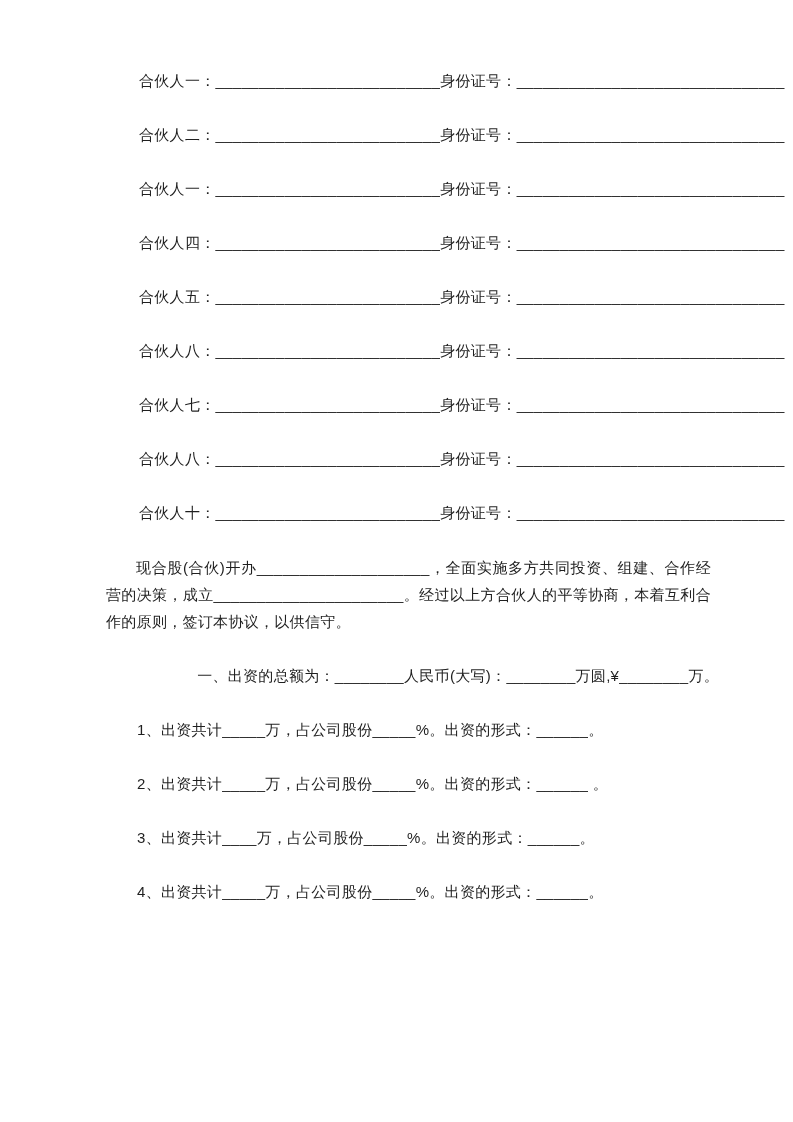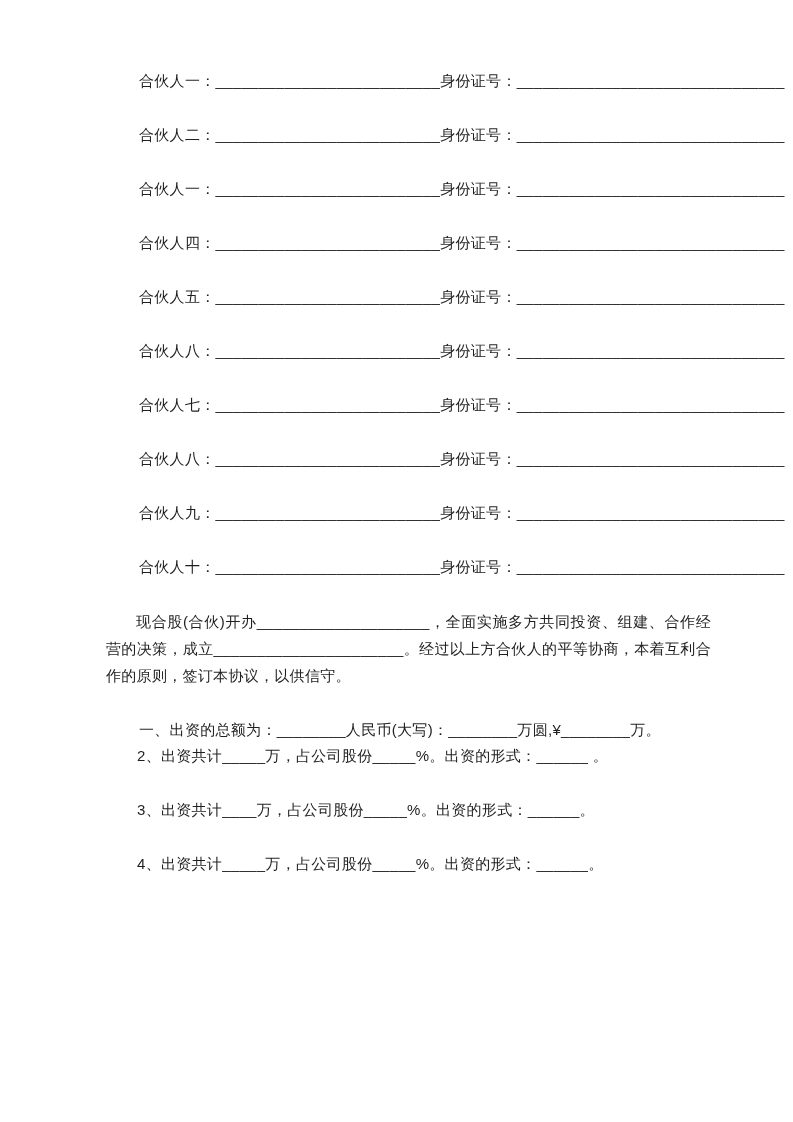--- a/index.html
+++ b/index.html
@@ -36,21 +36,23 @@
     margin: 4px 8px 28px 0;
     line-height: 27px;
     text-indent: 2em;
     text-align: justify;
     word-break: break-all;
     letter-spacing: 0.3px;
   }
   .clause-heading {
     margin-left: 33px;
     line-height: 26px;
+    margin-bottom: 28px;
     letter-spacing: 0.3px;
+    text-align: right;
   }
   .contribution-item {
     margin-left: 31px;
     line-height: 26px;
     margin-bottom: 28px;
     letter-spacing: 0.3px;
   }
 </style>
 </head>
 <body>
@@ -66,28 +68,28 @@
   <div class="partner-row"><span>合伙人四：</span><span>__________________________</span><span>身份证号：</span><span>_______________________________</span></div>
 
   <div class="partner-row"><span>合伙人五：</span><span>__________________________</span><span>身份证号：</span><span>_______________________________</span></div>
 
   <div class="partner-row"><span>合伙人八：</span><span>__________________________</span><span>身份证号：</span><span>_______________________________</span></div>
 
   <div class="partner-row"><span>合伙人七：</span><span>__________________________</span><span>身份证号：</span><span>_______________________________</span></div>
 
   <div class="partner-row"><span>合伙人八：</span><span>__________________________</span><span>身份证号：</span><span>_______________________________</span></div>
 
-  <div class="partner-row"><span>合伙人九：</span><span>__________________________</span><span>身份证号：</span><span>_______________________________</span></div>
 
   <div class="partner-row"><span>合伙人十：</span><span>__________________________</span><span>身份证号：</span><span>_______________________________</span></div>
 
   <p class="intro-paragraph">现合股(合伙)开办____________________，全面实施多方共同投资、组建、合作经营的决策，成立______________________。经过以上方合伙人的平等协商，本着互利合作的原则，签订本协议，以供信守。</p>
 
   <div class="clause-heading">一、出资的总额为：________人民币(大写)：________万圆,¥________万。</div>
 
+  <div class="contribution-item">1、出资共计_____万，占公司股份_____%。出资的形式：______。</div>
 
   <div class="contribution-item">2、出资共计_____万，占公司股份_____%。出资的形式：______ 。</div>
 
   <div class="contribution-item">3、出资共计____万，占公司股份_____%。出资的形式：______。</div>
 
   <div class="contribution-item">4、出资共计_____万，占公司股份_____%。出资的形式：______。</div>
 
 </div>
 
 </body></html>

